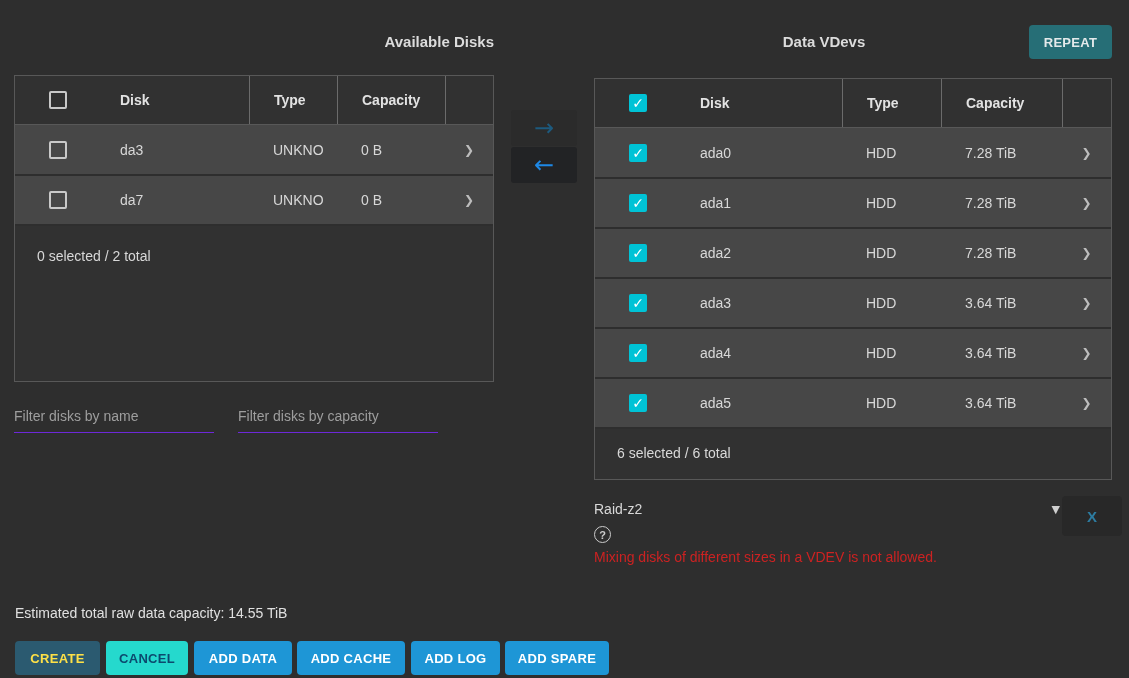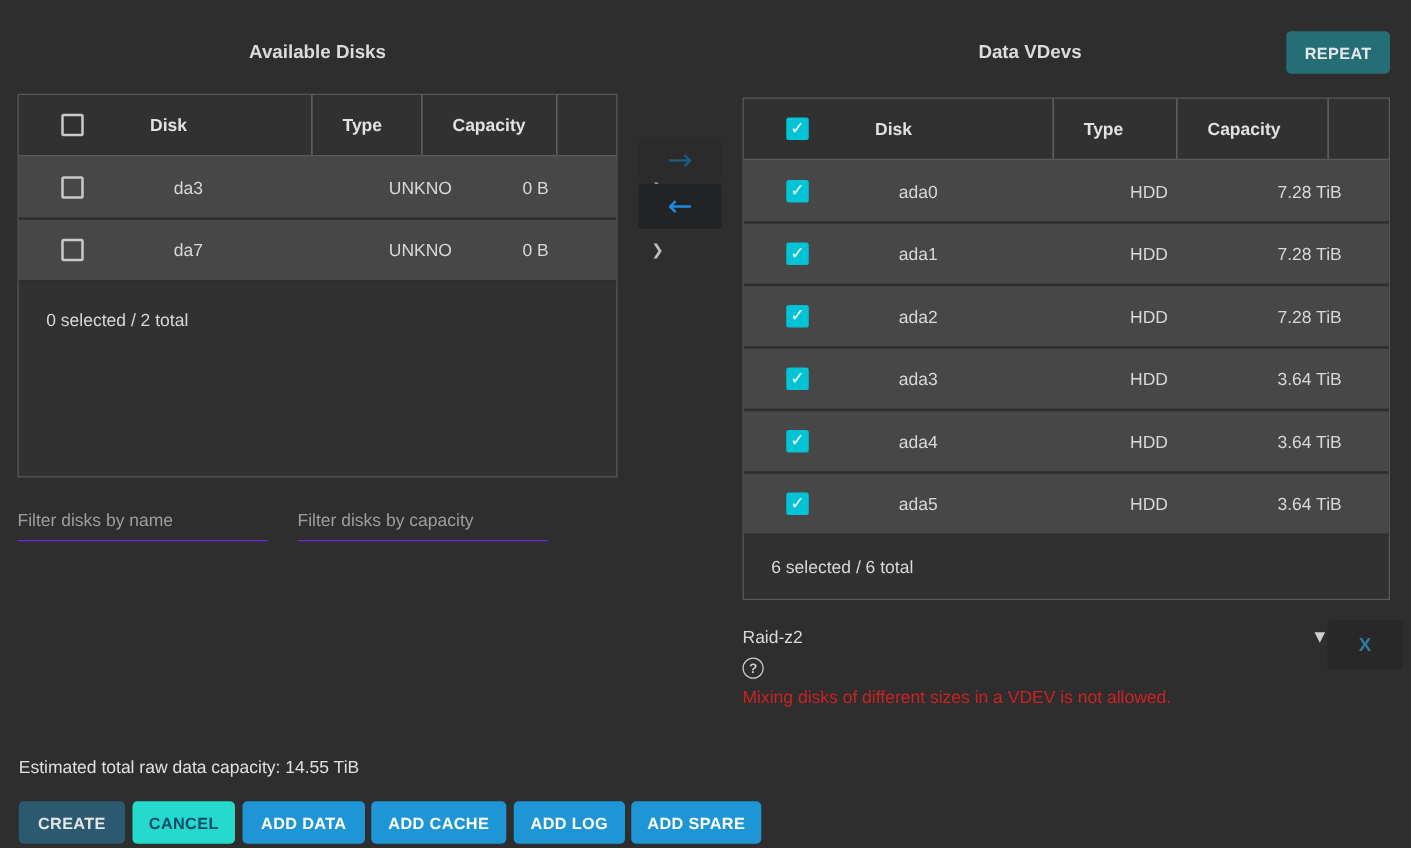--- a/index.html
+++ b/index.html
@@ -31,21 +31,21 @@
   .thead { height:48px; }
   .thead .th {
     font-size:14px; font-weight:bold; color:#e2e2e2;
     height:48px; display:flex; align-items:center;
   }
   .th.sep { border-left:1px solid #6b6b6b; }
   .cell-pad { padding-left:24px; }
   .disk-pad { padding-left:35px; }
   .drow {
     height:50px; background:#474747; border-top:2px solid #2e2e2e;
-    font-size:14px; color:#d8d8d8;gap:19px;
+    font-size:14px; color:#d8d8d8;
   }
   .cb-cell { padding-left:34px; }
   .cb {
     width:18px; height:18px; border:2px solid #c9c9c9; border-radius:2px;
     display:flex; align-items:center; justify-content:center;
     background:transparent;
   }
   .cb.checked {
     border:none; background:#00c3d6;
   }
@@ -80,21 +80,21 @@
   .arrow-right { background:#2b2b2b; color:#1d5a7e; }
   .arrow-left  { background:#222325; color:#1e88e5; }
 
   
   .btn {
     border:none; border-radius:4px; font-family:"Liberation Sans", sans-serif;
     font-size:13px; font-weight:bold; display:flex; align-items:center;
     justify-content:center; cursor:pointer; letter-spacing:0.3px;
   }
   .btn-repeat { background:#266e76; color:#e3e9ea; }
-  .btn-create { background:#2b5a70; color:#e5e5e5; cursor:default; }
+  .btn-create { background:#2b5a70; color:#fde047; cursor:default; }
   .btn-cancel { background:#25d9cd; color:#0c4a6e; }
   .btn-blue   { background:#1e96d6; color:#ffffff; }
 
   
   .raid-select {
     display:flex; align-items:center; justify-content:space-between;
     cursor:pointer;
   }
   .raid-value { font-size:14px; color:#d8d8d8; }
   .caret { color:#cfcfcf; font-size:11px; font-family:"DejaVu Sans", sans-serif; }
@@ -109,21 +109,21 @@
     width:17px; height:17px; border:1.5px solid #cccccc; border-radius:50%;
     display:flex; align-items:center; justify-content:center;
     color:#cccccc; font-size:11px; font-weight:bold; cursor:pointer;
   }
   .warning-text { font-size:14px; color:#cc2222; }
   .total-text { font-size:14px; color:#e0e0e0; }
 </style>
 </head>
 <body>
 
-<div class="abs section-title" style="left:14px; top:33px; width:480px;">Available Disks</div>
+<div class="abs section-title" style="left:14px; top:33px; width:480px;text-align:right;">Available Disks</div>
 
 <div class="abs panel" style="left:14px; top:75px; width:480px; height:307px;">
   <div class="trow grid-left thead">
     <div class="th cb-cell">
       <span class="cb"></span>
     </div>
     <div class="th disk-pad">Disk</div>
     <div class="th sep cell-pad">Type</div>
     <div class="th sep cell-pad">Capacity</div>
     <div class="th sep"></div>

